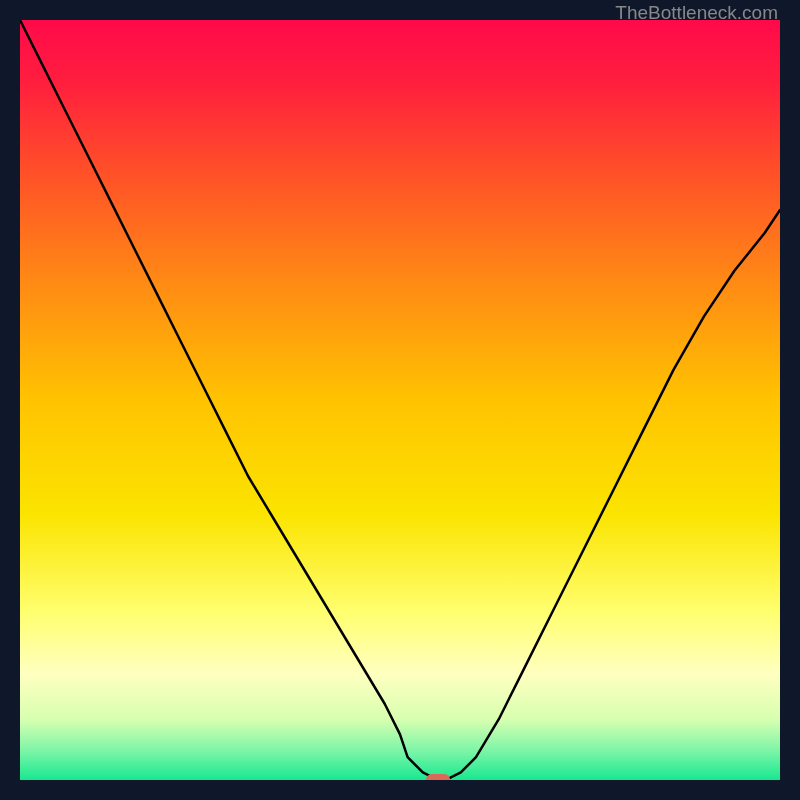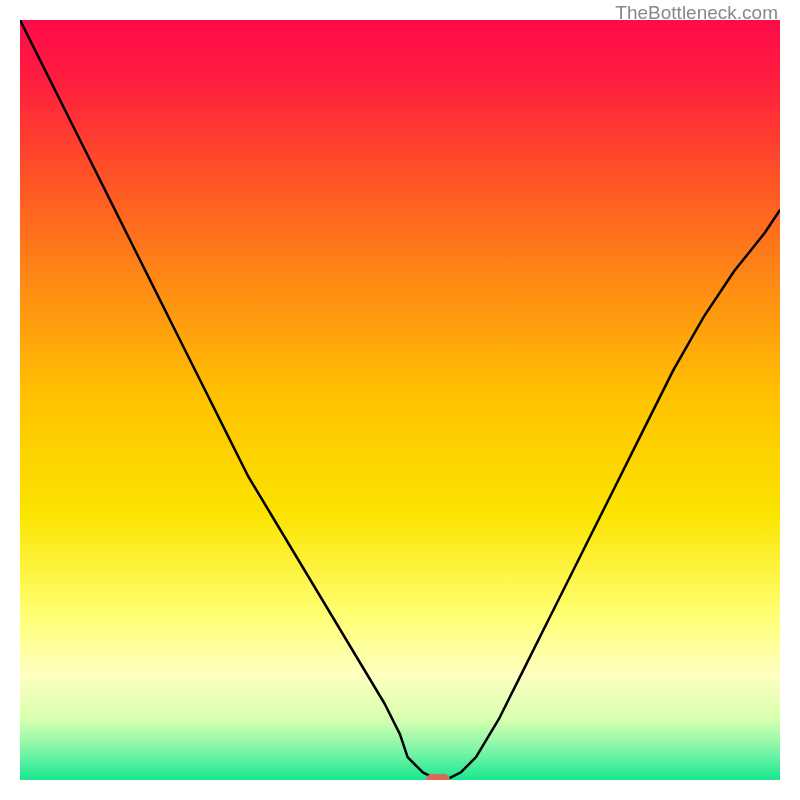--- a/index.html
+++ b/index.html
@@ -7,21 +7,21 @@
     padding: 0;
     background: #000;
     width: 800px;
     height: 800px;
     overflow: hidden;
   }
   .chart-container {
     position: relative;
     width: 800px;
     height: 800px;
-    background: #ffffff;
+    background: #0f172a;
   }
   .plot-area {
     position: absolute;
     left: 20px;
     top: 20px;
     width: 760px;
     height: 760px;
   }
   .watermark {
     position: absolute;

